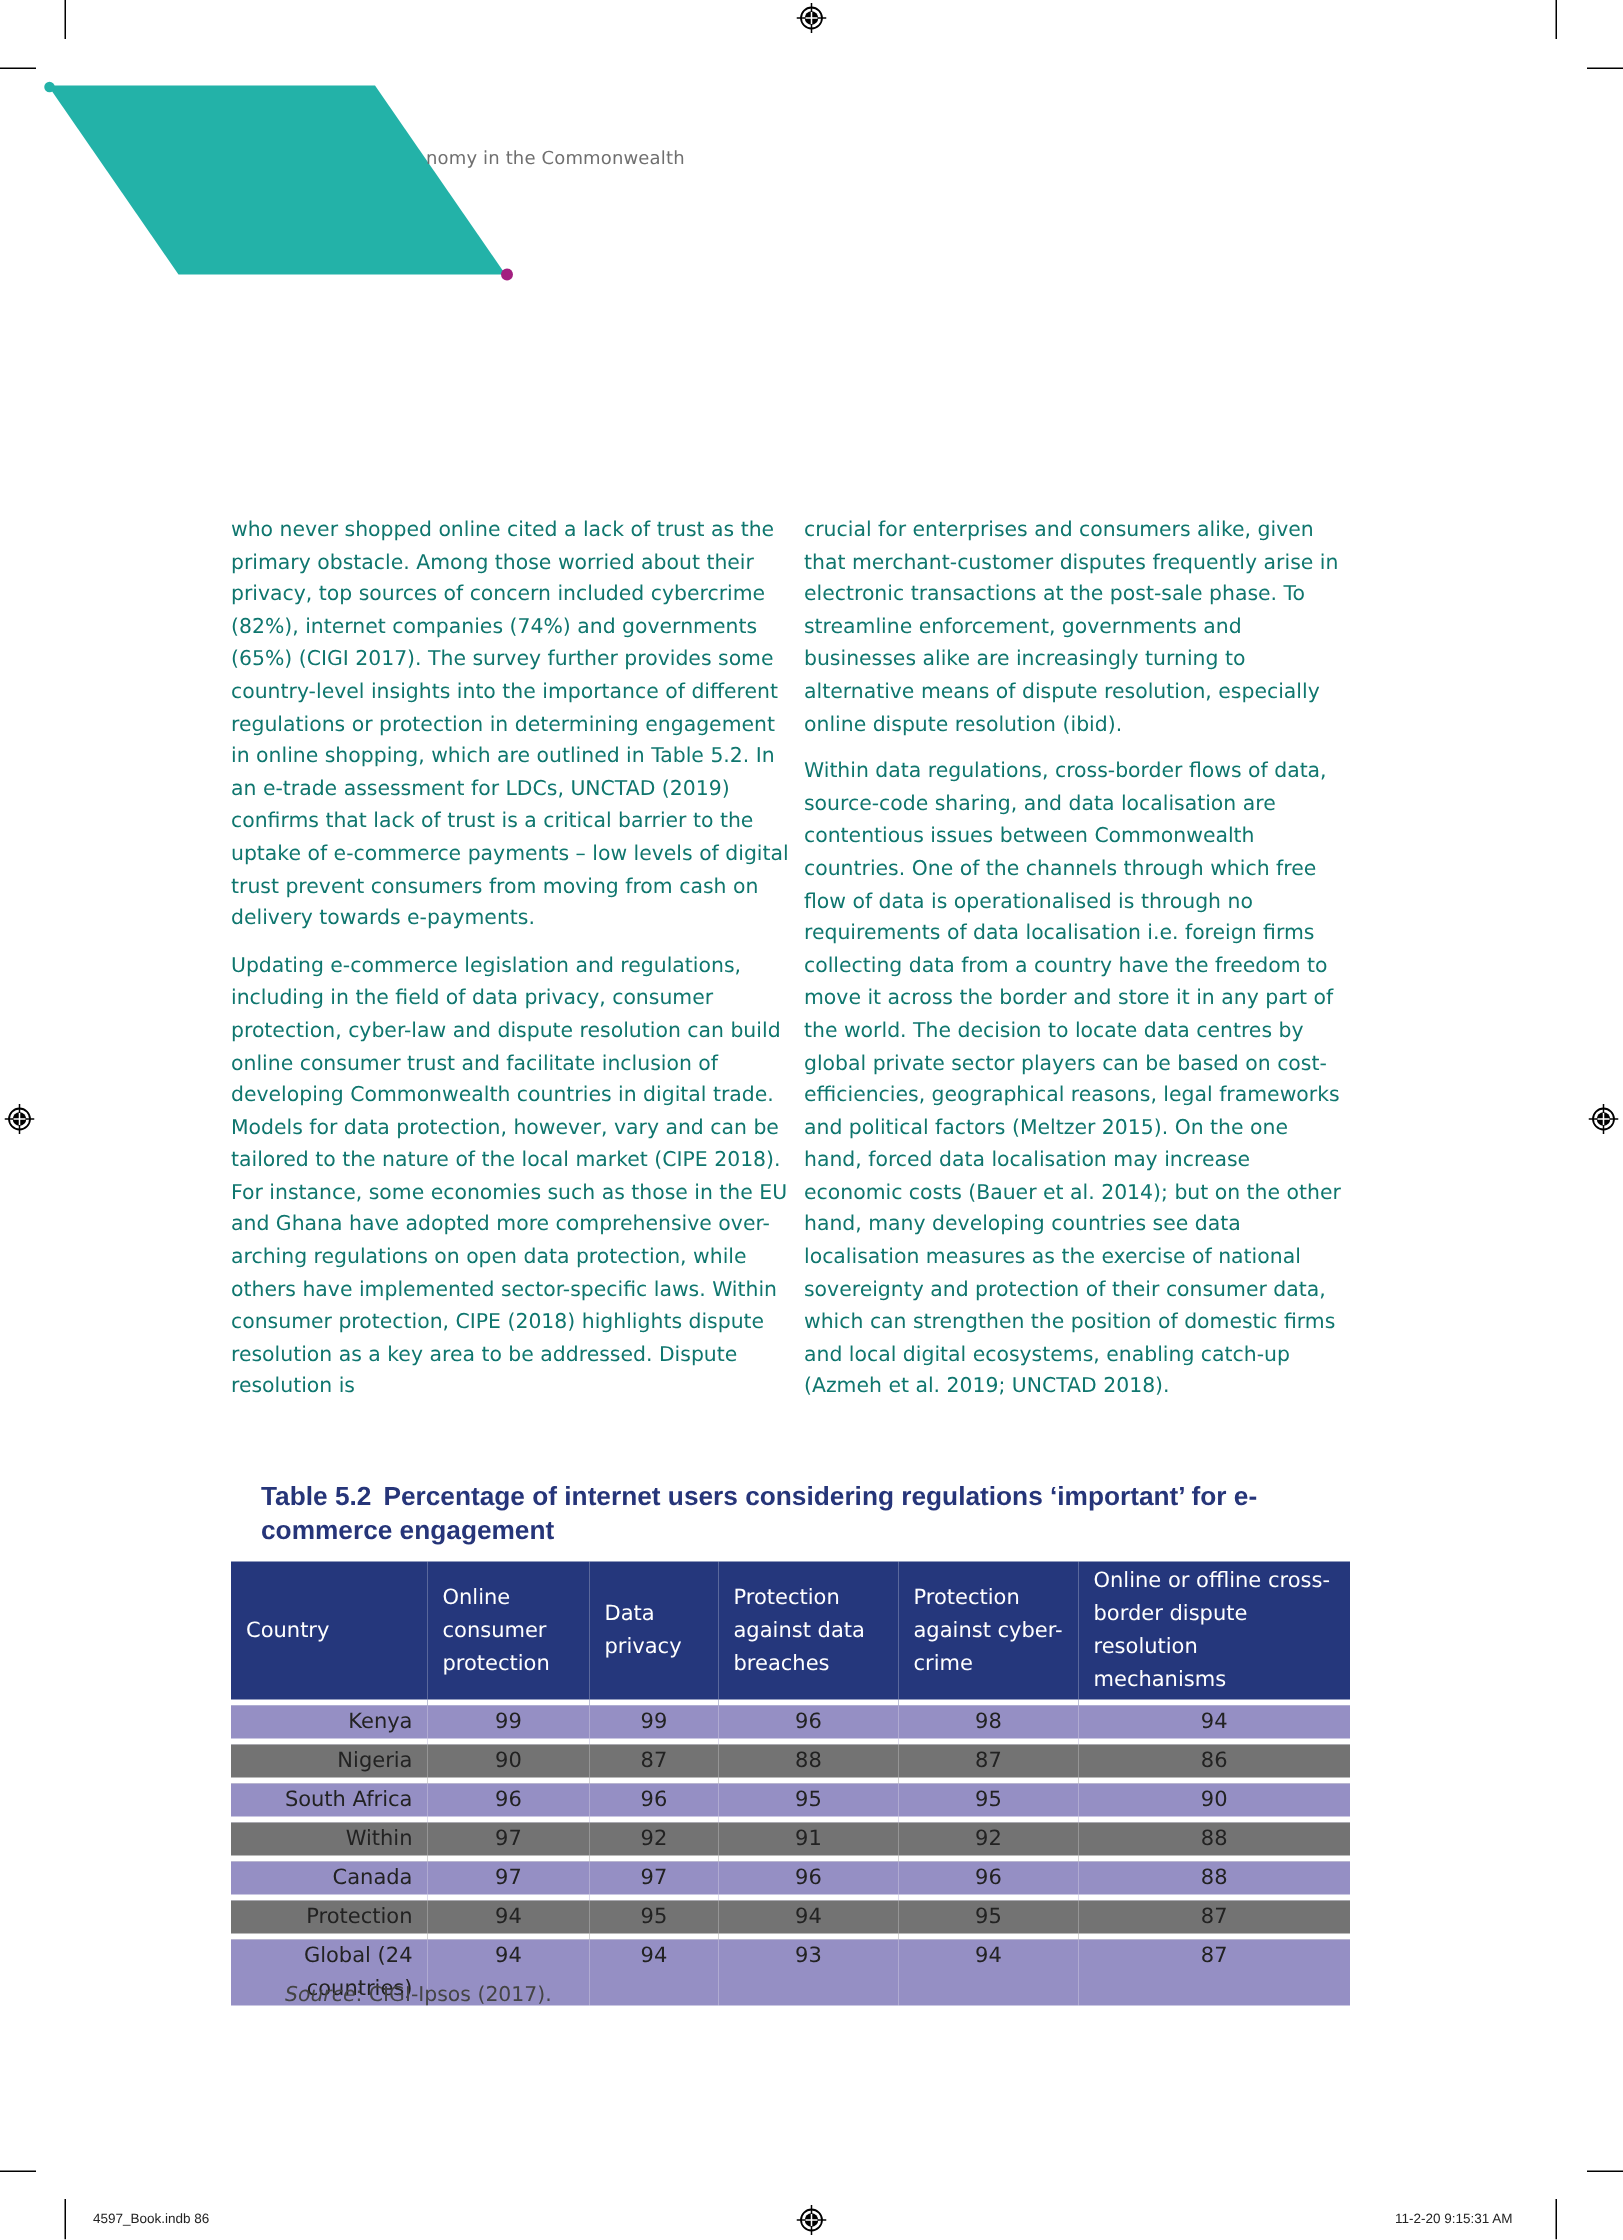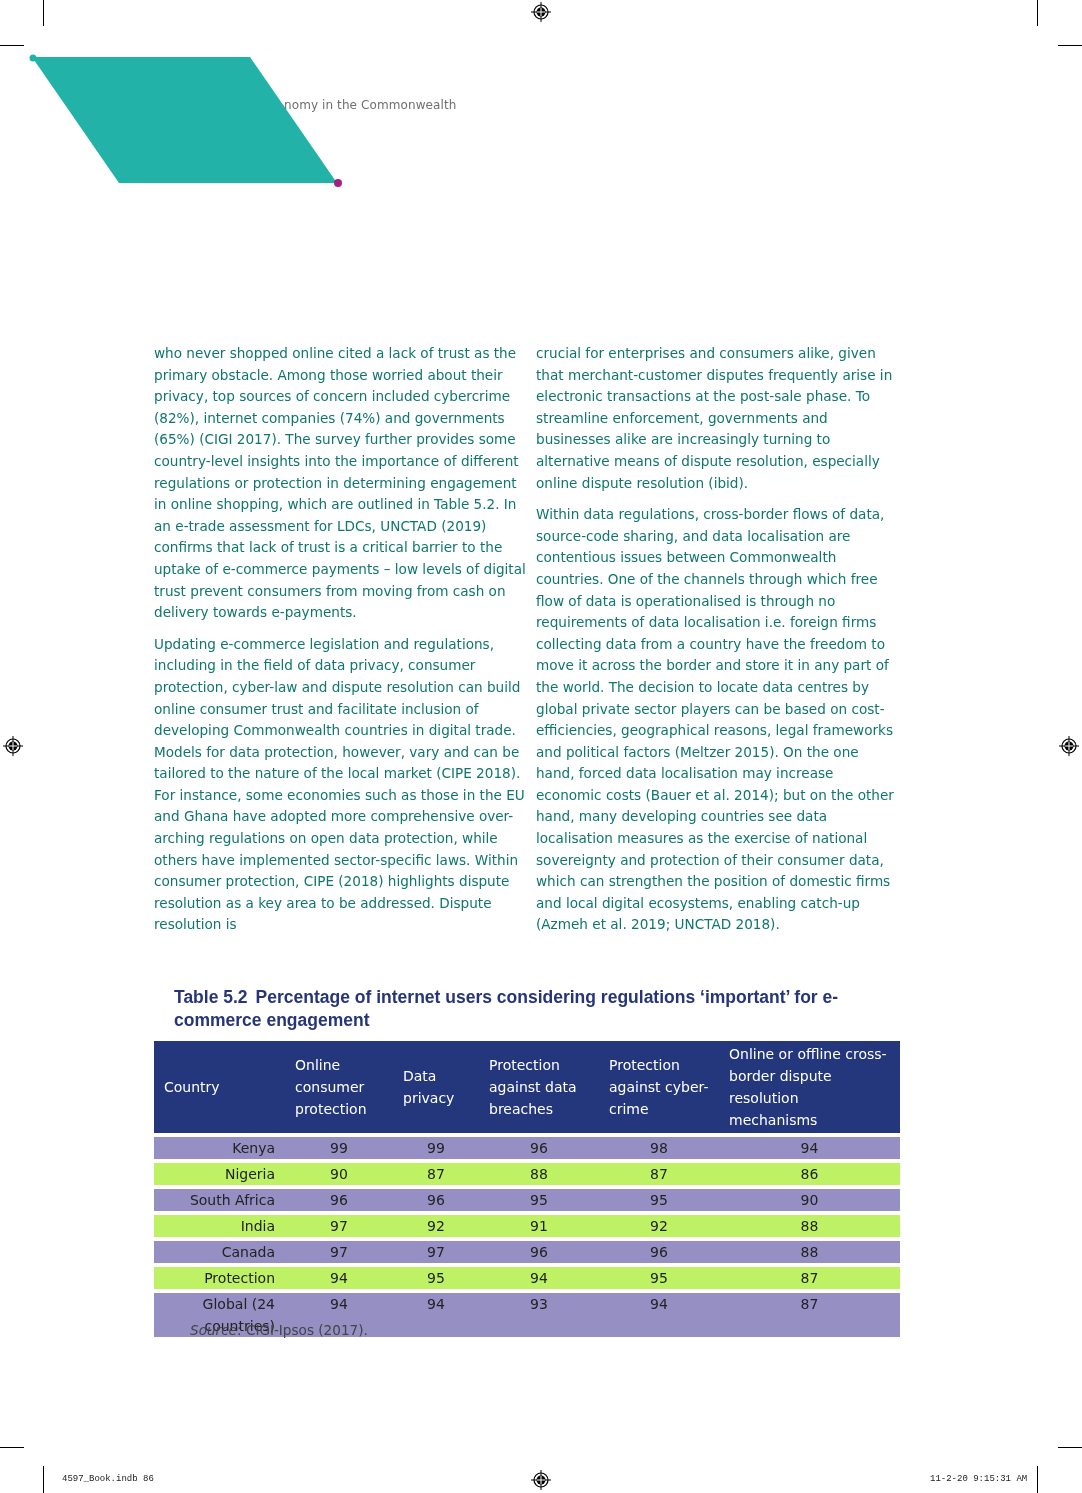--- a/index.html
+++ b/index.html
@@ -40,31 +40,31 @@
       padding: 2px 10px; line-height: 22px; height: 66px;
       border-bottom: 4px solid #ffffff;
     }
     .data-table td {
       padding: 0 10px; line-height: 22px; vertical-align: top;
       border-bottom: 4px solid #ffffff;
       text-align: right;
     }
     .data-table td.num { text-align: center; }
     .data-table tr.dark td { background: #958fc4; }
-    .data-table tr.light td { background: #bef264; }
+    .data-table tr.light td { background: #737373; }
     .data-table tr:last-child td { border-bottom: none; height: 44px; }
     .col-country { width: 111px; }
     .source {
       position: absolute; left: 154px; top: 1322px;
       font-size: 13.6px; color: #444;
     }
     .source em { font-style: italic; padding-left: 36px; }
     .slug {
       position: absolute; top: 1474px;
-      font-family: Liberation Mono, monospace; font-size: 9px; color: #222;
+      font-family: Liberation Sans, sans-serif; font-size: 9px; color: #222;
       white-space: nowrap;
     }
   </style>
 </head>
 <body>
 
 <div class="crop-v" style="left:43px;top:0;height:26px;"></div>
 <div class="crop-h" style="left:0;top:45px;width:24px;"></div>
 <div class="crop-v" style="left:1037px;top:0;height:26px;"></div>
 <div class="crop-h" style="left:1058px;top:45px;width:24px;"></div>
@@ -156,21 +156,21 @@
     </tr>
     <tr class="dark">
       <td>South Africa</td>
       <td class="num">96</td>
       <td class="num">96</td>
       <td class="num">95</td>
       <td class="num">95</td>
       <td class="num">90</td>
     </tr>
     <tr class="light">
-      <td>India</td>
+      <td>Within</td>
       <td class="num">97</td>
       <td class="num">92</td>
       <td class="num">91</td>
       <td class="num">92</td>
       <td class="num">88</td>
     </tr>
     <tr class="dark">
       <td>Canada</td>
       <td class="num">97</td>
       <td class="num">97</td>

